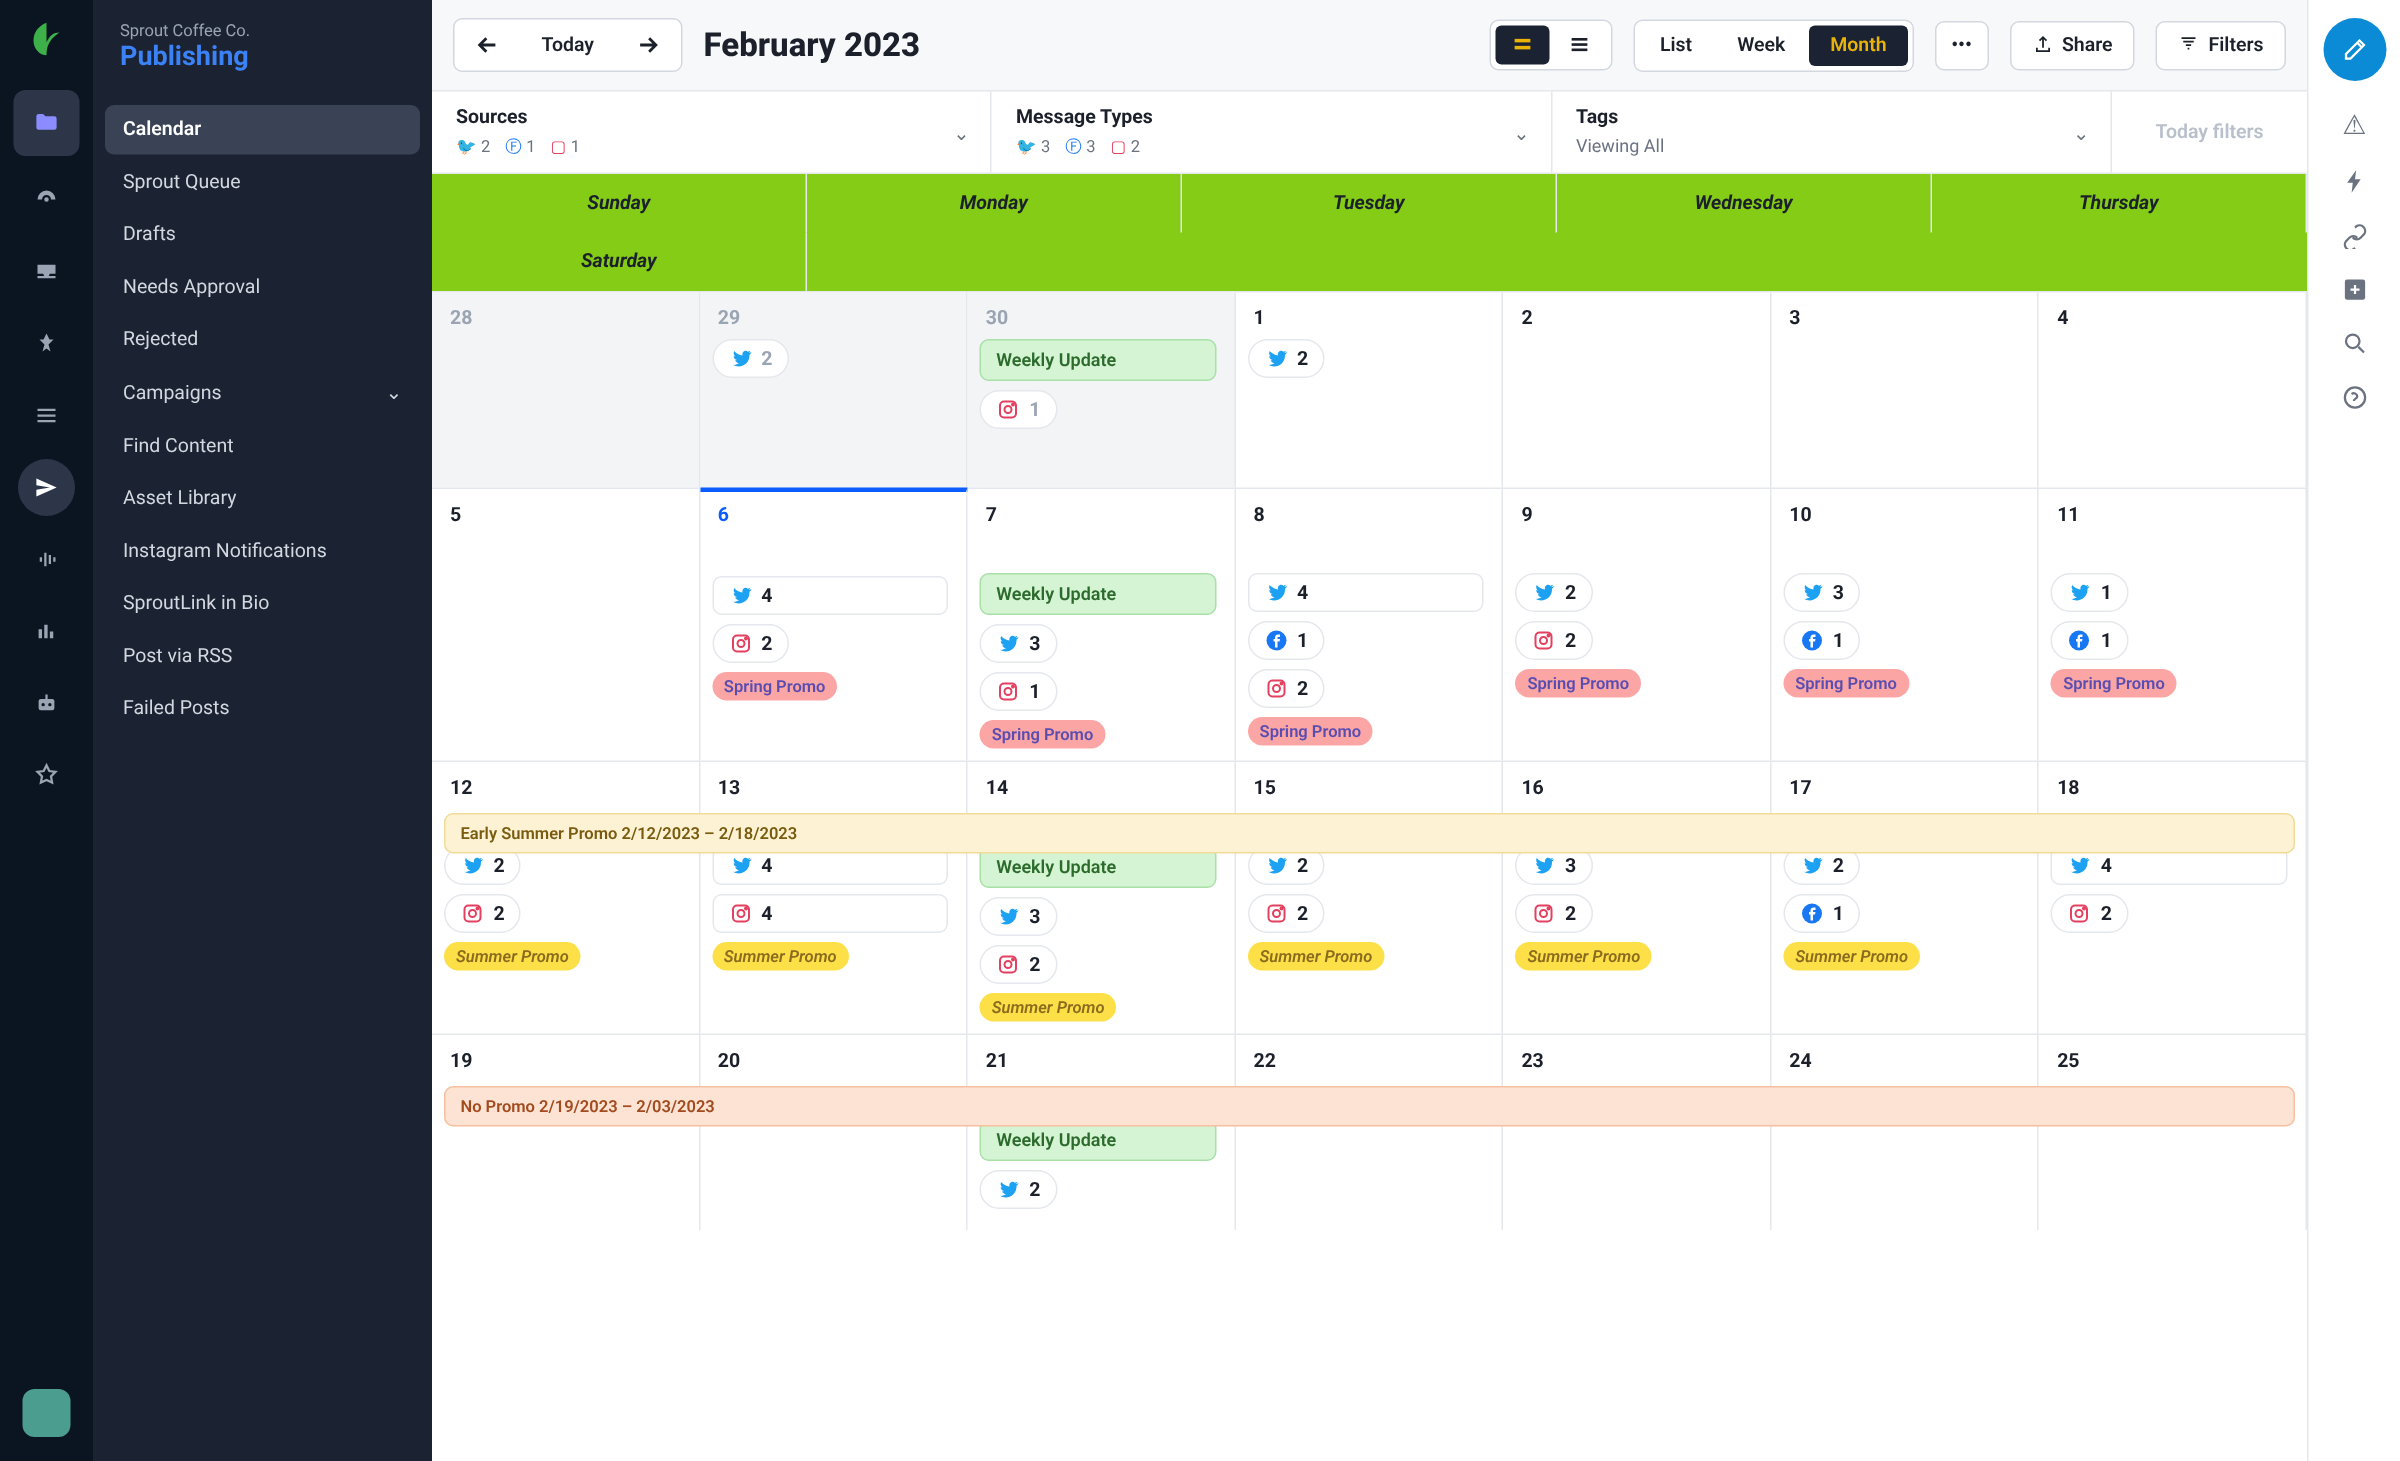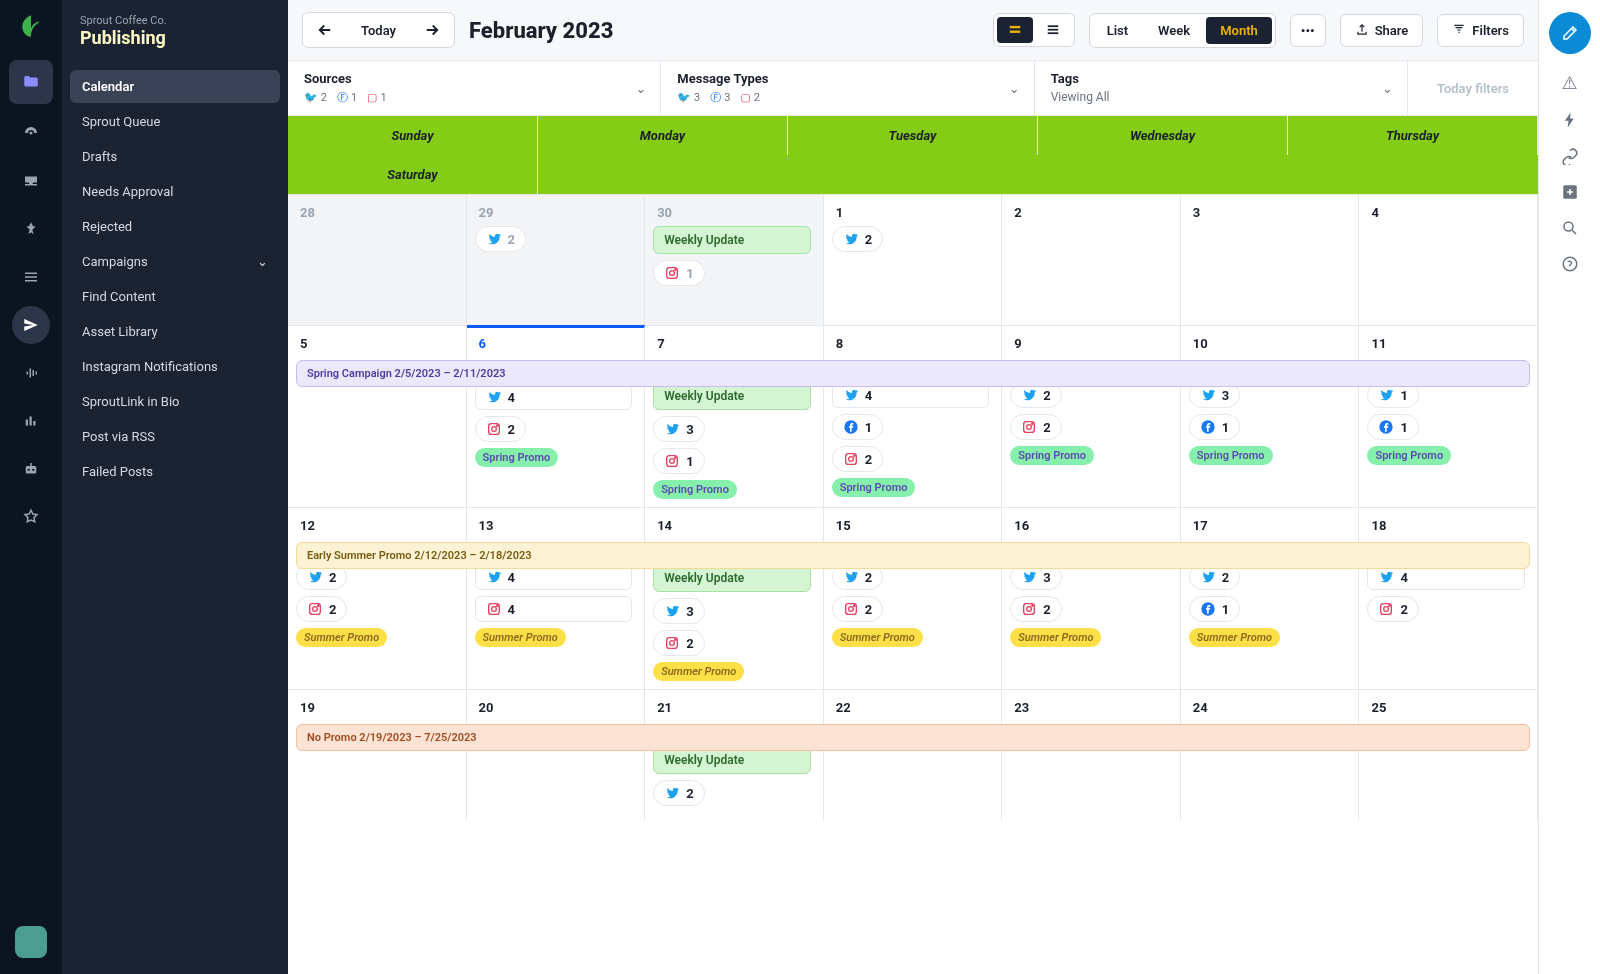--- a/index.html
+++ b/index.html
@@ -6,21 +6,21 @@
 body { font-family: -apple-system, BlinkMacSystemFont, "Segoe UI", Roboto, sans-serif; font-size: 13px; color: #1b202b; background: #f7f8fa; height: 974px; width: 1600px; overflow: hidden; display: flex; }
 .nav-rail { width: 62px; background: #0b1522; display: flex; flex-direction: column; align-items: center; padding-top: 10px; gap: 10px; position: relative; }
 .nav-rail .logo { width: 32px; height: 32px; display:flex; align-items:center; justify-content:center; margin-bottom:8px;}
 .nav-rail .rail-item { width: 38px; height: 38px; border-radius: 50%; display:flex; align-items:center; justify-content:center; color:#9aa4b2; cursor:pointer;}
 .nav-rail .rail-item.active-sq { width:44px; height:44px; border-radius:8px; background:#2d3648; color:#8a8cff;}
 .nav-rail .rail-item.active-cir { background:#2d3648; color:#fff;}
 .nav-rail .avatar { width:32px; height:32px; border-radius:8px; background:#4a9d8f; position:absolute; bottom:16px; }
 .sidebar { width: 226px; background:#1b2333; color:#d3d8e0; display:flex; flex-direction:column; padding-top:14px;}
 .sidebar .org { padding:0 18px 14px; }
 .sidebar .org-name { font-size:11px; color:#9aa4b2;}
-.sidebar .section { font-size:18px; font-weight:700; color:#fef9c3;}
+.sidebar .section { font-size:18px; font-weight:700; color:#3b82f6;}
 .sidebar .menu { padding:8px; display:flex; flex-direction:column; gap:2px;}
 .sidebar .menu-item { padding:9px 12px; border-radius:6px; font-size:13px; cursor:pointer; display:flex; align-items:center; justify-content:space-between;}
 .sidebar .menu-item.active { background:#3a4356; color:#fff; font-weight:600;}
 .main { flex:1; display:flex; flex-direction:column; background:#f7f8fa; overflow:hidden;}
 .topbar { height:60px; display:flex; align-items:center; padding:0 14px; gap:14px;}
 .nav-group { display:flex; align-items:center; border:1px solid #d3d8e0; border-radius:6px; background:#fff; overflow:hidden;}
 .nav-group .nbtn { width:44px; height:34px; display:flex; align-items:center; justify-content:center; cursor:pointer; font-size:16px;}
 .nav-group .today { padding:0 14px; font-weight:600; font-size:13px;}
 .month-title { font-size:22px; font-weight:800;}
 .spacer { flex:1;}
@@ -43,21 +43,21 @@
 .day { min-height:130px; border-right:1px solid #e4e7ec; padding:10px 8px 8px; display:flex; flex-direction:column; gap:6px;}
 .day.prev { background:#f3f4f6; color:#9aa4b2;}
 .day .num { font-weight:700; font-size:13px; padding-left:4px;}
 .day.today .num { color:#0b5cff;}
 .day.today { border-top:3px solid #0b5cff; margin-top:-1px;}
 .chip { border:1px solid #e4e7ec; border-radius:20px; padding:4px 10px; display:inline-flex; align-items:center; gap:6px; font-weight:700; font-size:13px; background:#fff; width:fit-content; cursor:pointer;}
 .chip.wide{width:calc(100% - 4px); border-radius:6px;}
 .pill { border-radius:6px; padding:6px 10px; font-size:12px; font-weight:600; width:fit-content;}
 .pill.green { background:#d4f4d4; border:1px solid #a8e0a8; color:#2d6b2d; width:calc(100% - 4px);}
 .tag { border-radius:10px; padding:3px 8px; font-size:11px; font-weight:600; width:fit-content;}
-.tag.purple { background:#86efac; color:#5a4db0;}
+.tag.purple { background:#fca5a5; color:#5a4db0;}
 .tag.yellow { background:#fde047; color:#8a6b1f;font-style:italic;}
 .banner { position:absolute; left:8px; right:8px; border-radius:6px; padding:6px 10px; font-size:11px; font-weight:600; z-index:2; top:34px; border:1px solid;}
 .banner.purple { background:#ebe8fb; border-color:#c7c0ee; color:#4b3fa0;}
 .banner.yellow { background:#fdf3d4; border-color:#f0dc97; color:#7a5c10;}
 .banner.orange { background:#fde3d4; border-color:#f5bfa0; color:#a24b1f;}
 .week.has-banner .day{ padding-top:56px;}
 .week.has-banner .day .num{ position:absolute; top:10px;}
 .ic-tw{ color:#1da1f2;}
 .ic-fb{ color:#1877f2;}
 .ic-ig{ color:#e4405f;}
@@ -334,21 +334,20 @@
             <div class="num">2</div>
           </div>
           <div class="day">
             <div class="num">3</div>
           </div>
           <div class="day">
             <div class="num">4</div>
           </div>
         </div>
         <div class="week has-banner">
-          <div class="banner purple">Spring Campaign 2/5/2023 – 2/11/2023</div>
           <div class="day">
             <div class="num">5</div>
           </div>
           <div class="day today">
             <div class="num">6</div>
             <div class="chip wide">
               <span>
                 <svg width="16" height="16" viewBox="0 0 24 24" fill="#1da1f2">
                   <path d="M22 5.8c-.7.3-1.5.6-2.3.7.8-.5 1.5-1.3 1.8-2.3-.8.5-1.7.8-2.6 1-1.5-1.6-4-1.2-5.1.8-.5.9-.6 1.9-.3 2.9-3.3-.2-6.3-1.8-8.3-4.4-1.1 1.9-.5 4.3 1.3 5.5-.6 0-1.2-.2-1.8-.5 0 2 1.4 3.7 3.3 4.1-.6.2-1.2.2-1.8.1.5 1.7 2.1 2.8 3.9 2.9-1.8 1.4-4 2-6.1 1.7 7.4 4.7 17-1 16.5-10 .8-.6 1.5-1.3 2-2.2z"></path>
                 </svg>
@@ -636,21 +635,21 @@
                   <rect x="4" y="4" width="16" height="16" rx="4"></rect>
                   <circle cx="12" cy="12" r="3.5"></circle>
                   <circle cx="17" cy="7" r="1" fill="#e4405f"></circle>
                 </svg>
               </span>
               <span>2</span>
             </div>
           </div>
         </div>
         <div class="week has-banner">
-          <div class="banner orange">No Promo 2/19/2023 – 7/25/2023</div>
+          <div class="banner orange">No Promo 2/19/2023 – 2/03/2023</div>
           <div class="day">
             <div class="num">19</div>
           </div>
           <div class="day">
             <div class="num">20</div>
           </div>
           <div class="day">
             <div class="num">21</div>
             <div class="pill green">Weekly Update</div>
             <div class="chip">

